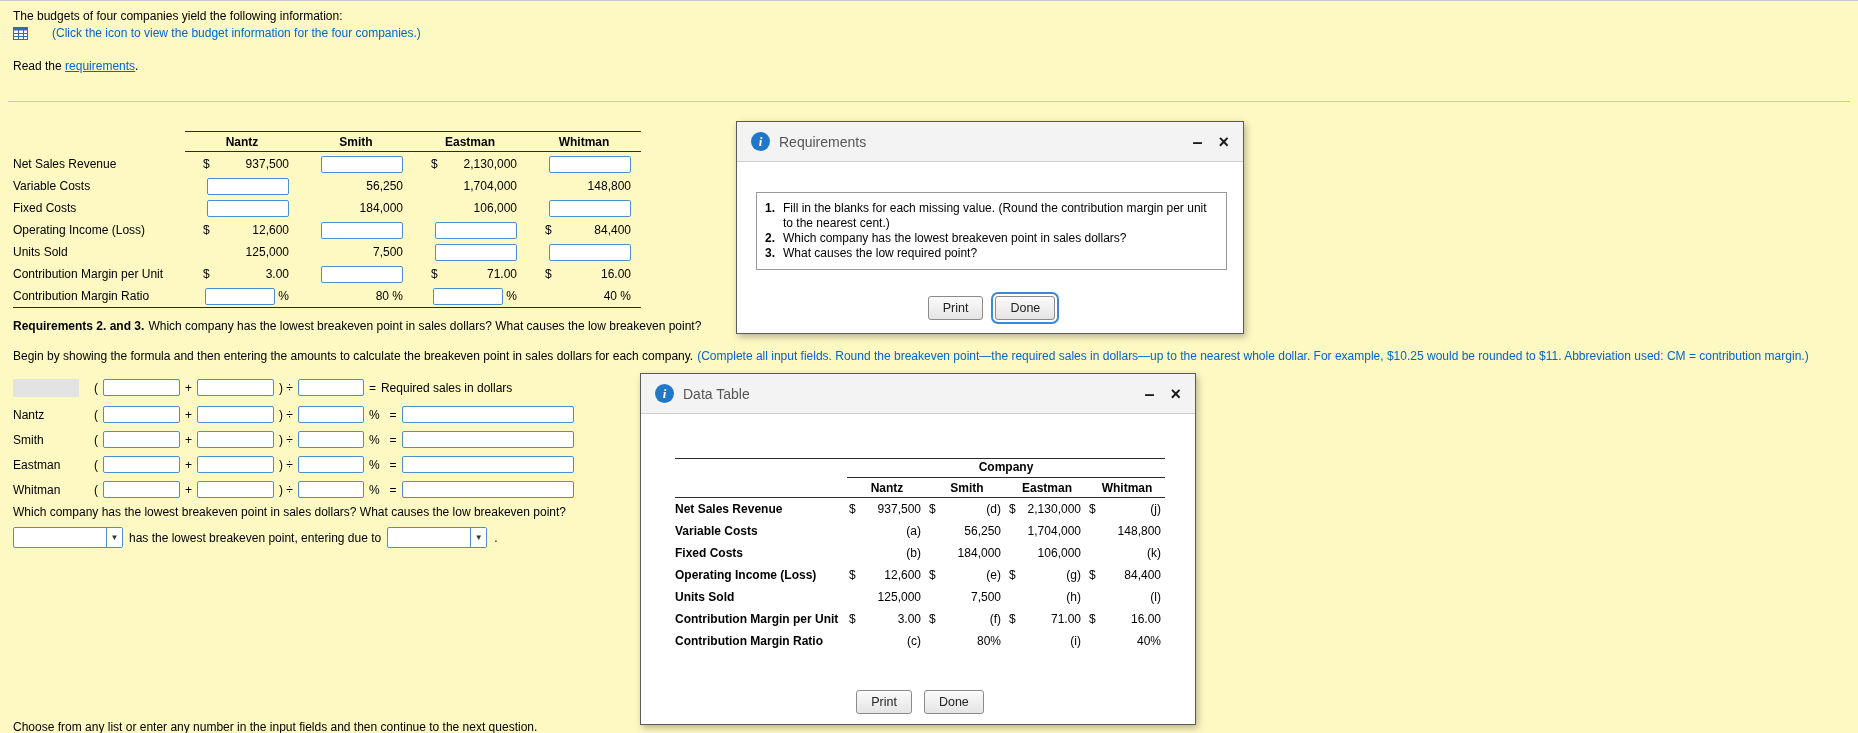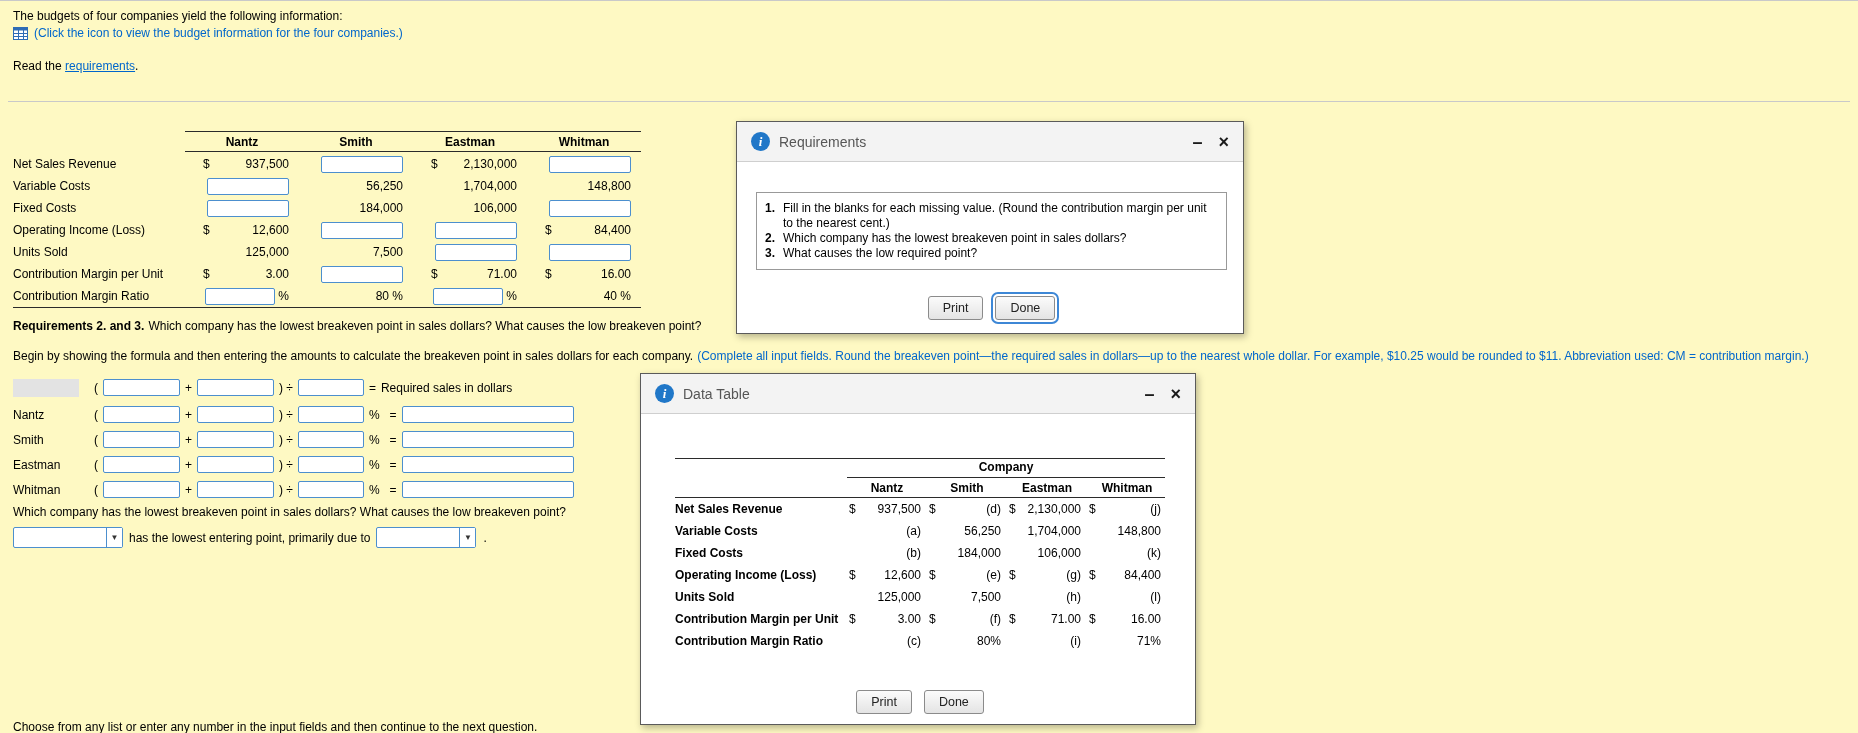--- a/index.html
+++ b/index.html
@@ -6,21 +6,21 @@
   html,body { margin:0; padding:0; background:#fff; }
   body { font-family:"Liberation Sans", sans-serif; font-size:12px; color:#000; }
   .page { position:relative; width:1858px; height:733px; overflow:hidden; background:#fef9c3; border-top:1px solid #c9c9c9; }
   .abs { position:absolute; }
   .nowrap { white-space:nowrap; }
   .bold { font-weight:bold; }
   .blue { color:#0066cc; }
   a.link { color:#0066cc; text-decoration:underline; cursor:pointer; }
   .seg { margin-right:4px; }
   .divider { border-top:1px solid #c9c9c9; height:0; }
-  .icon-line { display:flex; align-items:center; gap:6px; }
+  .icon-line { display:flex; align-items:center; gap:24px; }
   .gicon { display:inline-flex; cursor:pointer; }
 
   
   .t1 { top:129px; left:13px; width:628px; border-bottom:1px solid #2b2b2b; }
   .t1-row { display:flex; align-items:center; height:22px; }
   .t1-hrow { height:23px; }
   .t1-label { width:172px; flex:none; }
   .t1-cols { display:flex; width:456px; border-top:1px solid #2b2b2b; border-bottom:1px solid #2b2b2b; height:21px; align-items:center; }
   .t1-col { width:114px; text-align:center; font-weight:bold; }
   .t1-cell { width:114px; flex:none; position:relative; display:flex; align-items:center; justify-content:flex-end; padding-right:10px; }
@@ -318,21 +318,21 @@
     </div>
   </div>
 
   <div class="abs nowrap" style="top:504px;left:13px">Which company has the lowest breakeven point in sales dollars? What causes the low breakeven point?</div>
 
   <div class="abs ddrow">
     <div class="dd">
       <span class="dd-val"></span>
       <span class="dd-btn">▼</span>
     </div>
-    <span>has the lowest entering point, primarily due to</span>
+    <span>has the lowest breakeven point, entering due to</span>
     <div class="dd dd2">
       <span class="dd-val"></span>
       <span class="dd-btn">▼</span>
     </div>
     <span class="period">.</span>
   </div>
 
   <div class="abs nowrap" style="top:719px;left:13px">Choose from any list or enter any number in the input fields and then continue to the next question.</div>
 
   <div class="dlg" id="req-dlg">
@@ -517,21 +517,21 @@
         <div class="dt-cell">
             <span class="dt-dol"></span>
             <span>80%</span>
           </div>
         <div class="dt-cell">
             <span class="dt-dol"></span>
             <span>(i)</span>
           </div>
         <div class="dt-cell">
             <span class="dt-dol"></span>
-            <span>71%</span>
+            <span>40%</span>
           </div>
       </div>
 
       <div class="dlg-foot">
         <button class="btn">Print</button>
         <button class="btn">Done</button>
       </div>
     </div>
   </div>
 

